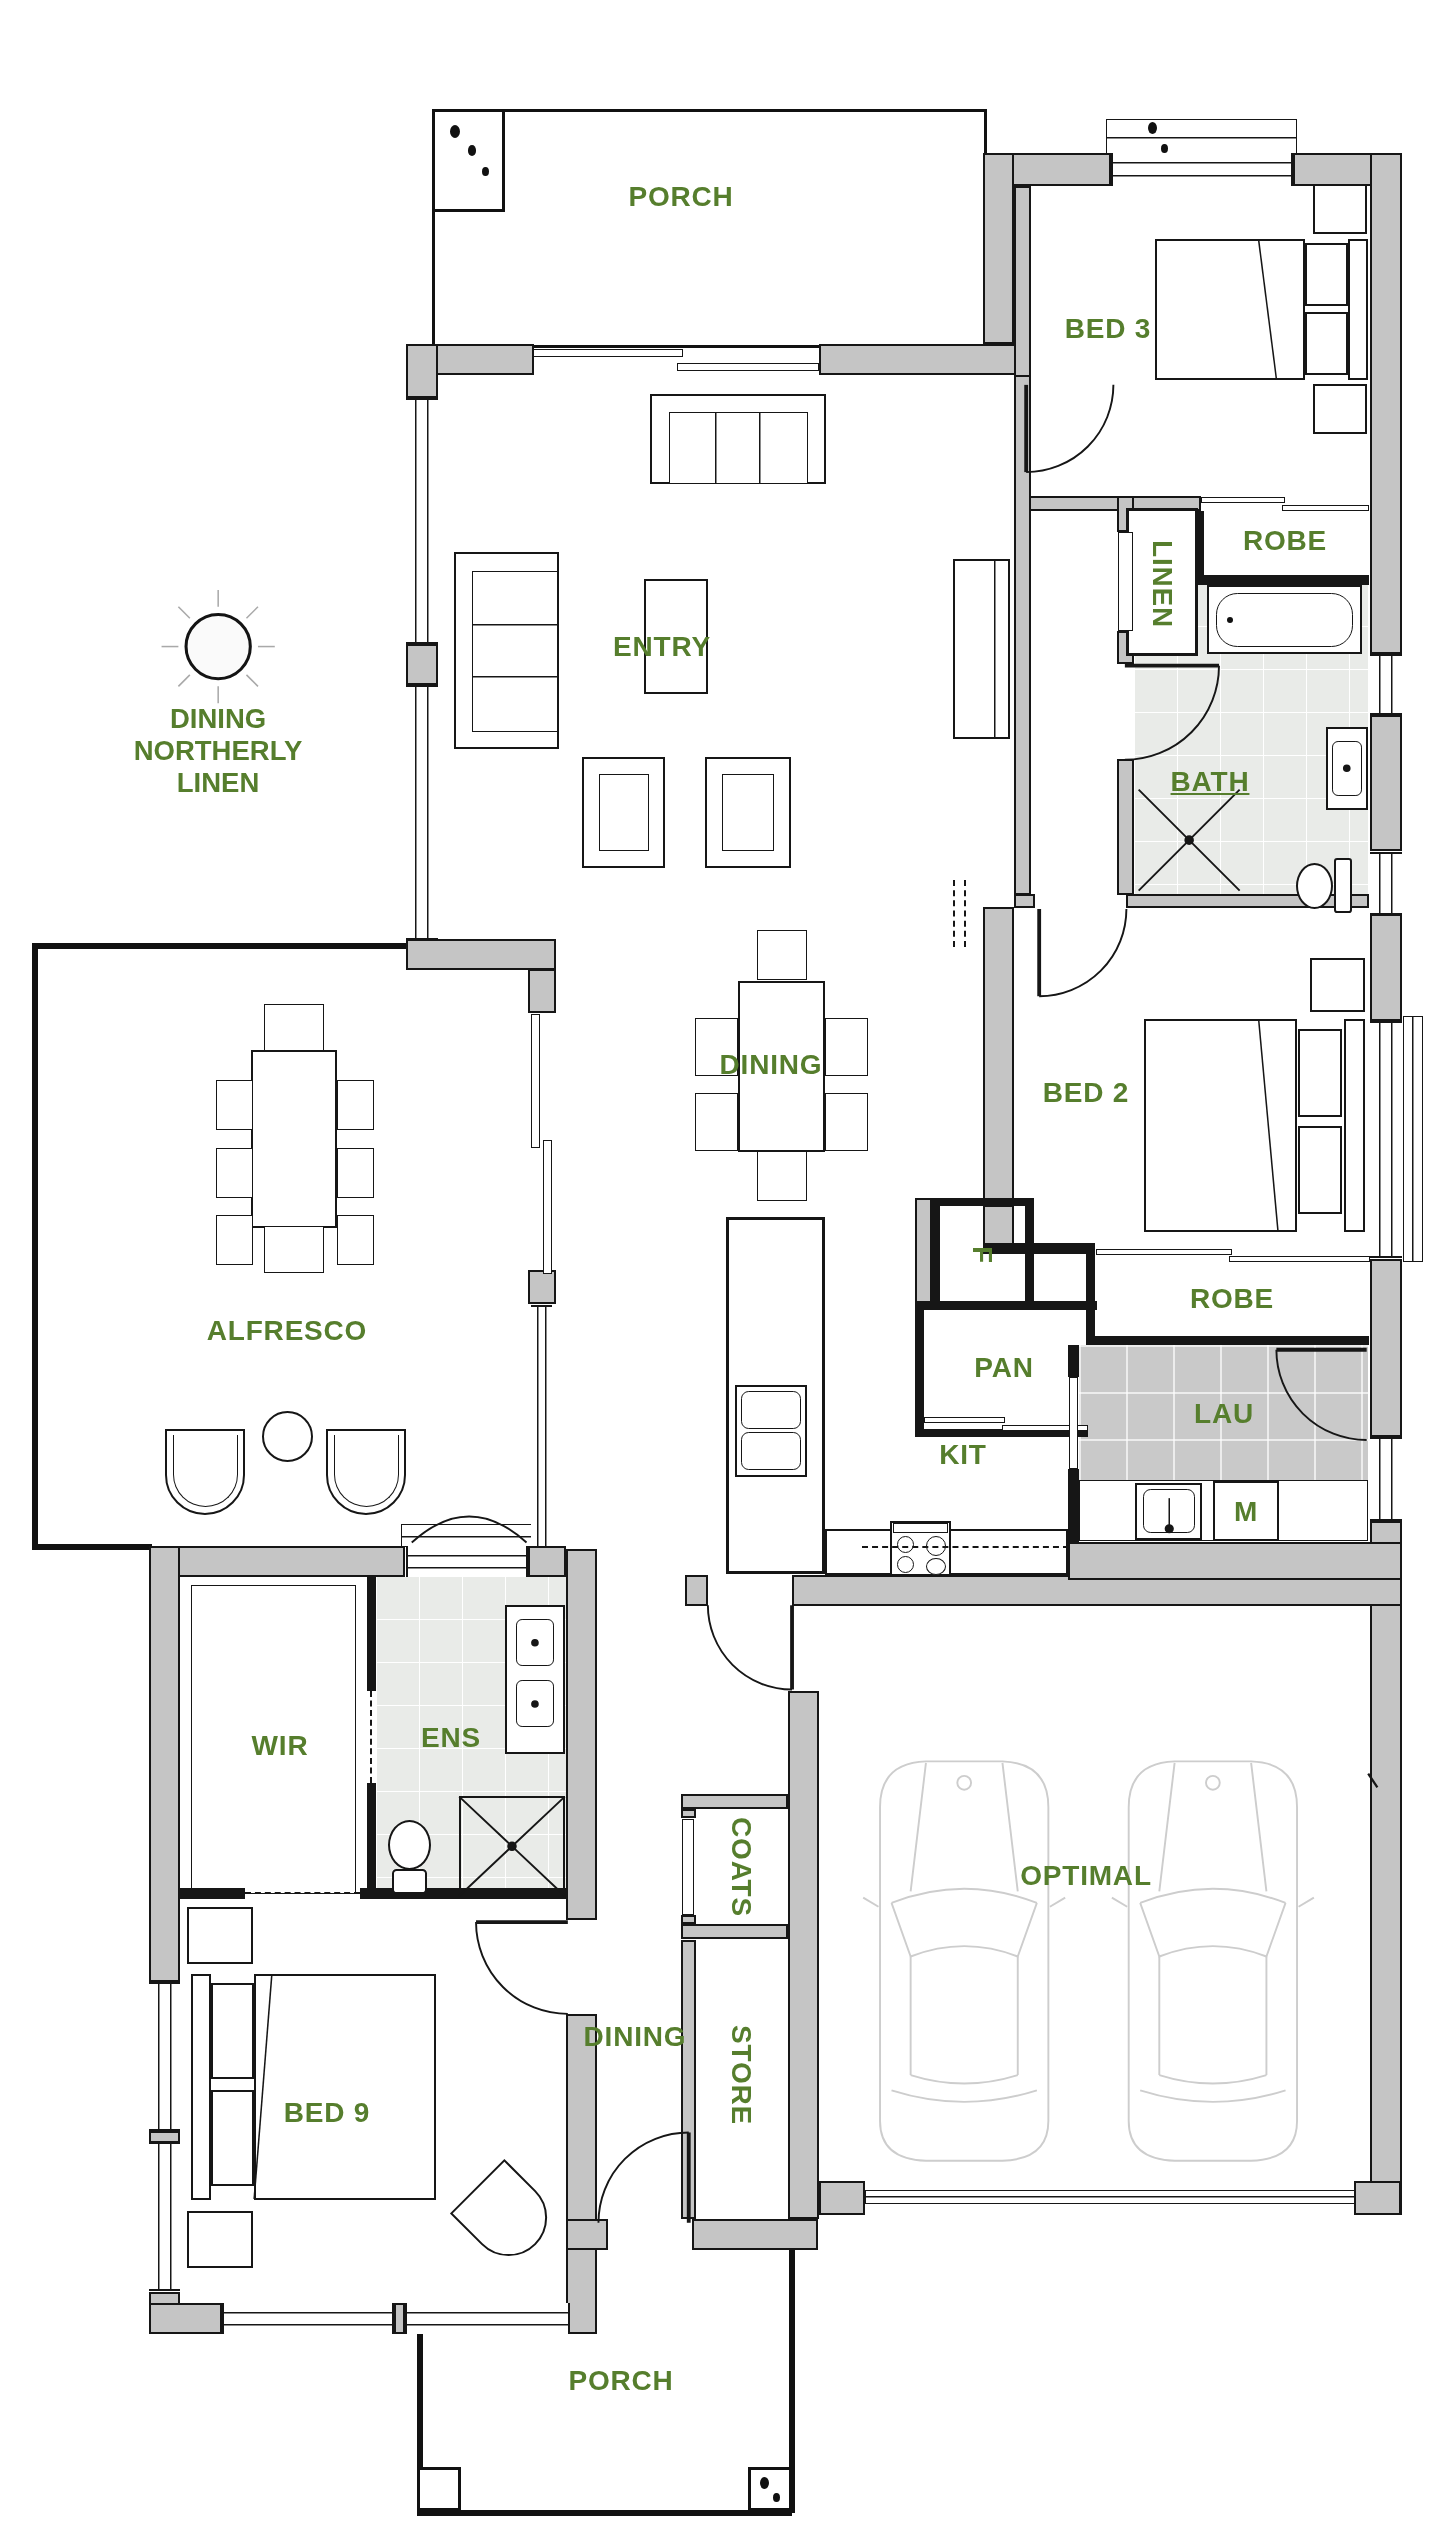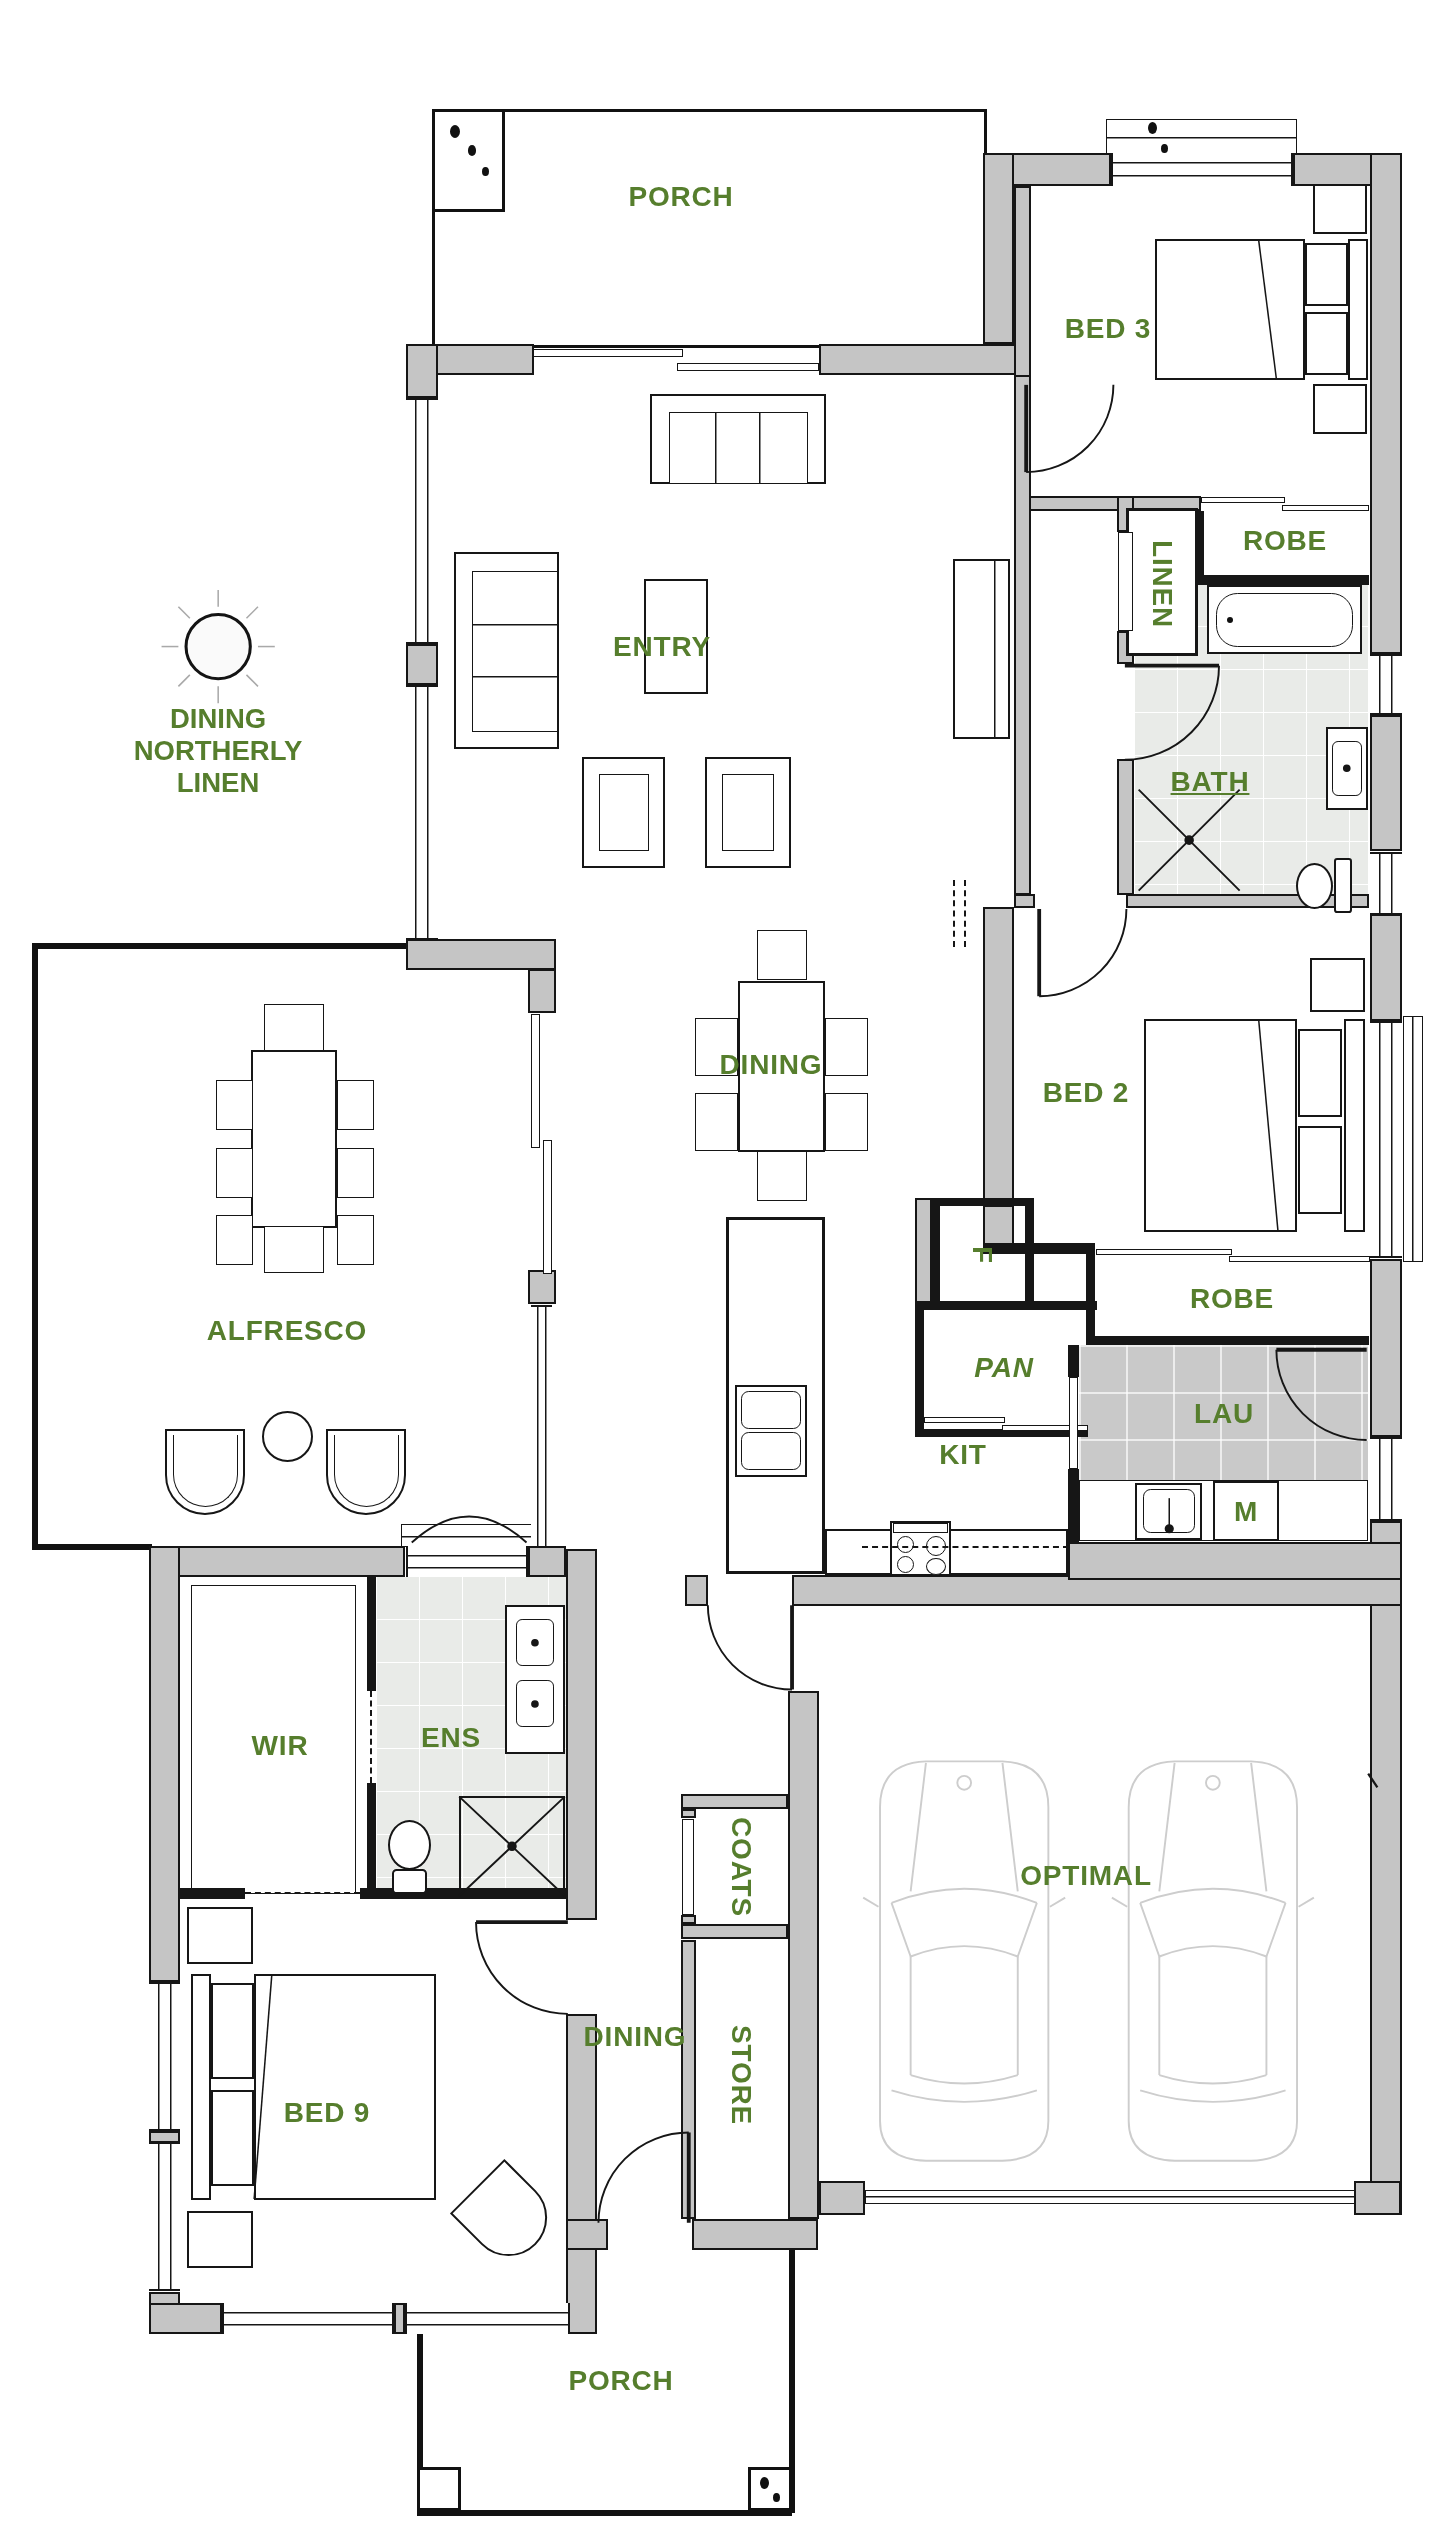--- a/index.html
+++ b/index.html
@@ -296,21 +296,21 @@
 <div class="lbl" style="left:1210px;top:782px;text-decoration:underline;">BATH</div>
 <div class="lbl" style="left:662px;top:647px;">ENTRY</div>
 <div class="ann" style="left:218px;top:751px;">
   <div>DINING</div>
   <div>NORTHERLY</div>
   <div>LINEN</div>
 </div>
 <div class="lbl" style="left:771px;top:1065px;text-align:center;">DINING</div>
 <div class="lbl" style="left:1086px;top:1093px;">BED 2</div>
 <div class="lbl lblV" style="left:982px;top:1255px;">F</div>
-<div class="lbl" style="left:1004px;top:1368px;font-style:italic;">PAN</div>
+<div class="lbl" style="left:1004px;top:1368px;">PAN</div>
 <div class="lbl" style="left:1232px;top:1299px;">ROBE</div>
 <div class="lbl" style="left:1224px;top:1414px;">LAU</div>
 <div class="lbl" style="left:1246px;top:1512px;">M</div>
 <div class="lbl" style="left:963px;top:1455px;">KIT</div>
 <div class="lbl" style="left:287px;top:1331px;">ALFRESCO</div>
 <div class="lbl" style="left:280px;top:1746px;">WIR</div>
 <div class="lbl" style="left:451px;top:1738px;">ENS</div>
 <div class="lbl lblV" style="left:741px;top:1867px;">COATS</div>
 <div class="lbl" style="left:635px;top:2037px;">DINING</div>
 <div class="lbl lblV" style="left:741px;top:2075px;">STORE</div>

